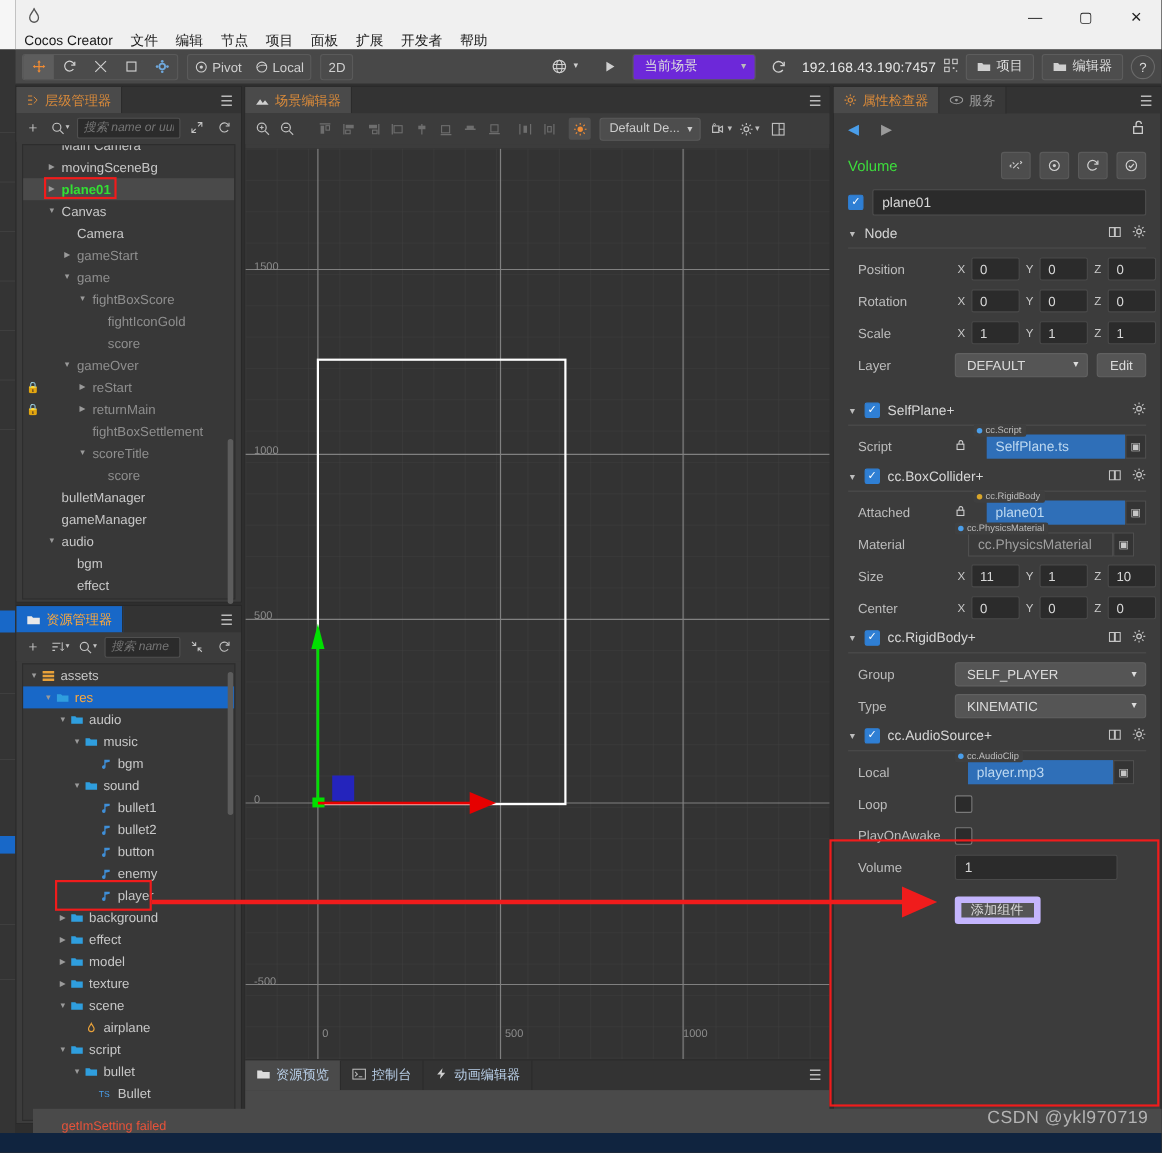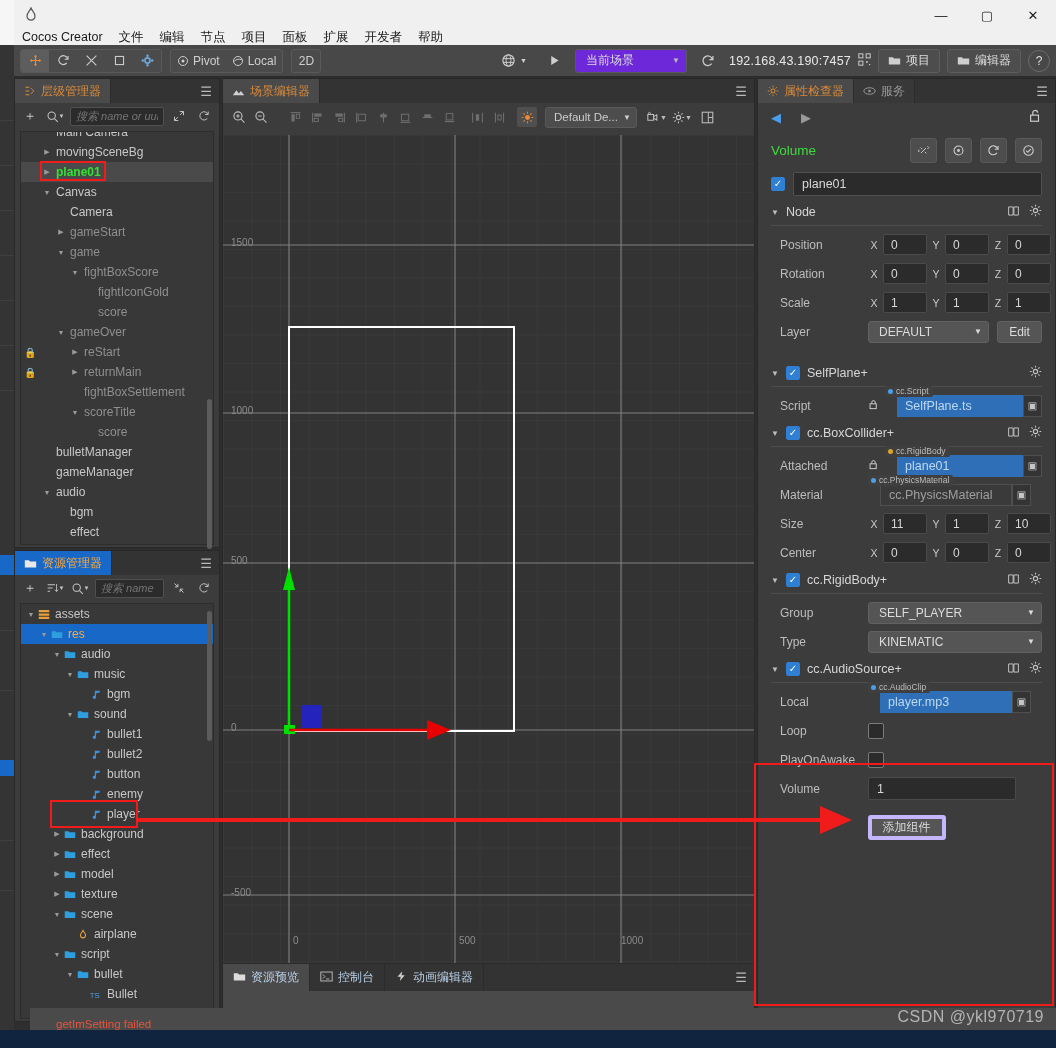--- a/index.html
+++ b/index.html
@@ -132,21 +132,21 @@
   .editbtn { width:48px; height:22px; background:#555; border:1px solid #616161; border-radius:3px; display:flex;align-items:center;justify-content:center;color:#dcdcdc;font-size:12px;margin-left:8px;}
   .assetfield { position:relative; height:22px; border-radius:2px; display:flex; align-items:center; flex:1;padding-left:12px; }
   .assetfield .tagchip { position:absolute; left:0; top:-9px; height:11px; background:#3f3f3f; border-radius:2px; padding:0 4px 0 3px; display:flex; align-items:center; gap:3px; font-size:8.5px; color:#bdbdbd; white-space:nowrap;}
   .dotb { width:5px;height:5px;border-radius:50%;background:#4a9eea; flex:none;}
   .dotg { background:#d9a62a; }
   .af-val { flex:1; height:22px; display:flex; align-items:center; padding:0 8px; font-size:12.5px; }
   .af-val.blue { background:#2f6fb8; color:#bdd8f0; }
   .af-val.dark { background:#3a3a3a; color:#9e9e9e; border:1px solid #4f4f4f;}
   .af-pick { width:19px; height:22px; background:#343434; border:1px solid #4f4f4f; display:flex;align-items:center;justify-content:center;color:#c6c6c6;font-size:10px;flex:none;}
   .lockmini { color:#cfcfcf; font-size:11px; margin-right:6px; }
-  .addcomp { width:78px;height:25px;background:#555;border:4px solid #c4b5fd;border-radius:3px;display:flex;align-items:center;justify-content:center;color:#dcdcdc;font-size:12px;margin:12px auto 0 auto;}
+  .addcomp { width:78px;height:25px;background:#555;border:6px solid #c4b5fd;border-radius:3px;display:flex;align-items:center;justify-content:center;color:#dcdcdc;font-size:12px;margin:12px auto 0 auto;}
   .volf { flex:1; height:23px; background:#2b2b2b; border:1px solid #4a4a4a; border-radius:2px; color:#d8d8d8; font-size:12.5px; display:flex; align-items:center; padding-left:8px; margin-right:26px;}
 
   
   .redbox { position:absolute; border:2px solid #f01c1c; pointer-events:none; }
   .redarrow { position:absolute; pointer-events:none; }
 
   
   .statusbar { position:absolute; left:14px; bottom:18px; width:1042px; height:22px; background:#4a4a4a; display:flex; align-items:flex-end;margin-left:16px; }
   .status-err { color:#e8533a; font-size:11.5px; padding-left:26px; }
   .watermark { position:absolute; right:12px; bottom:22px; color:#c2c2c2; font-size:16px; opacity:.88; letter-spacing:.5px;}

